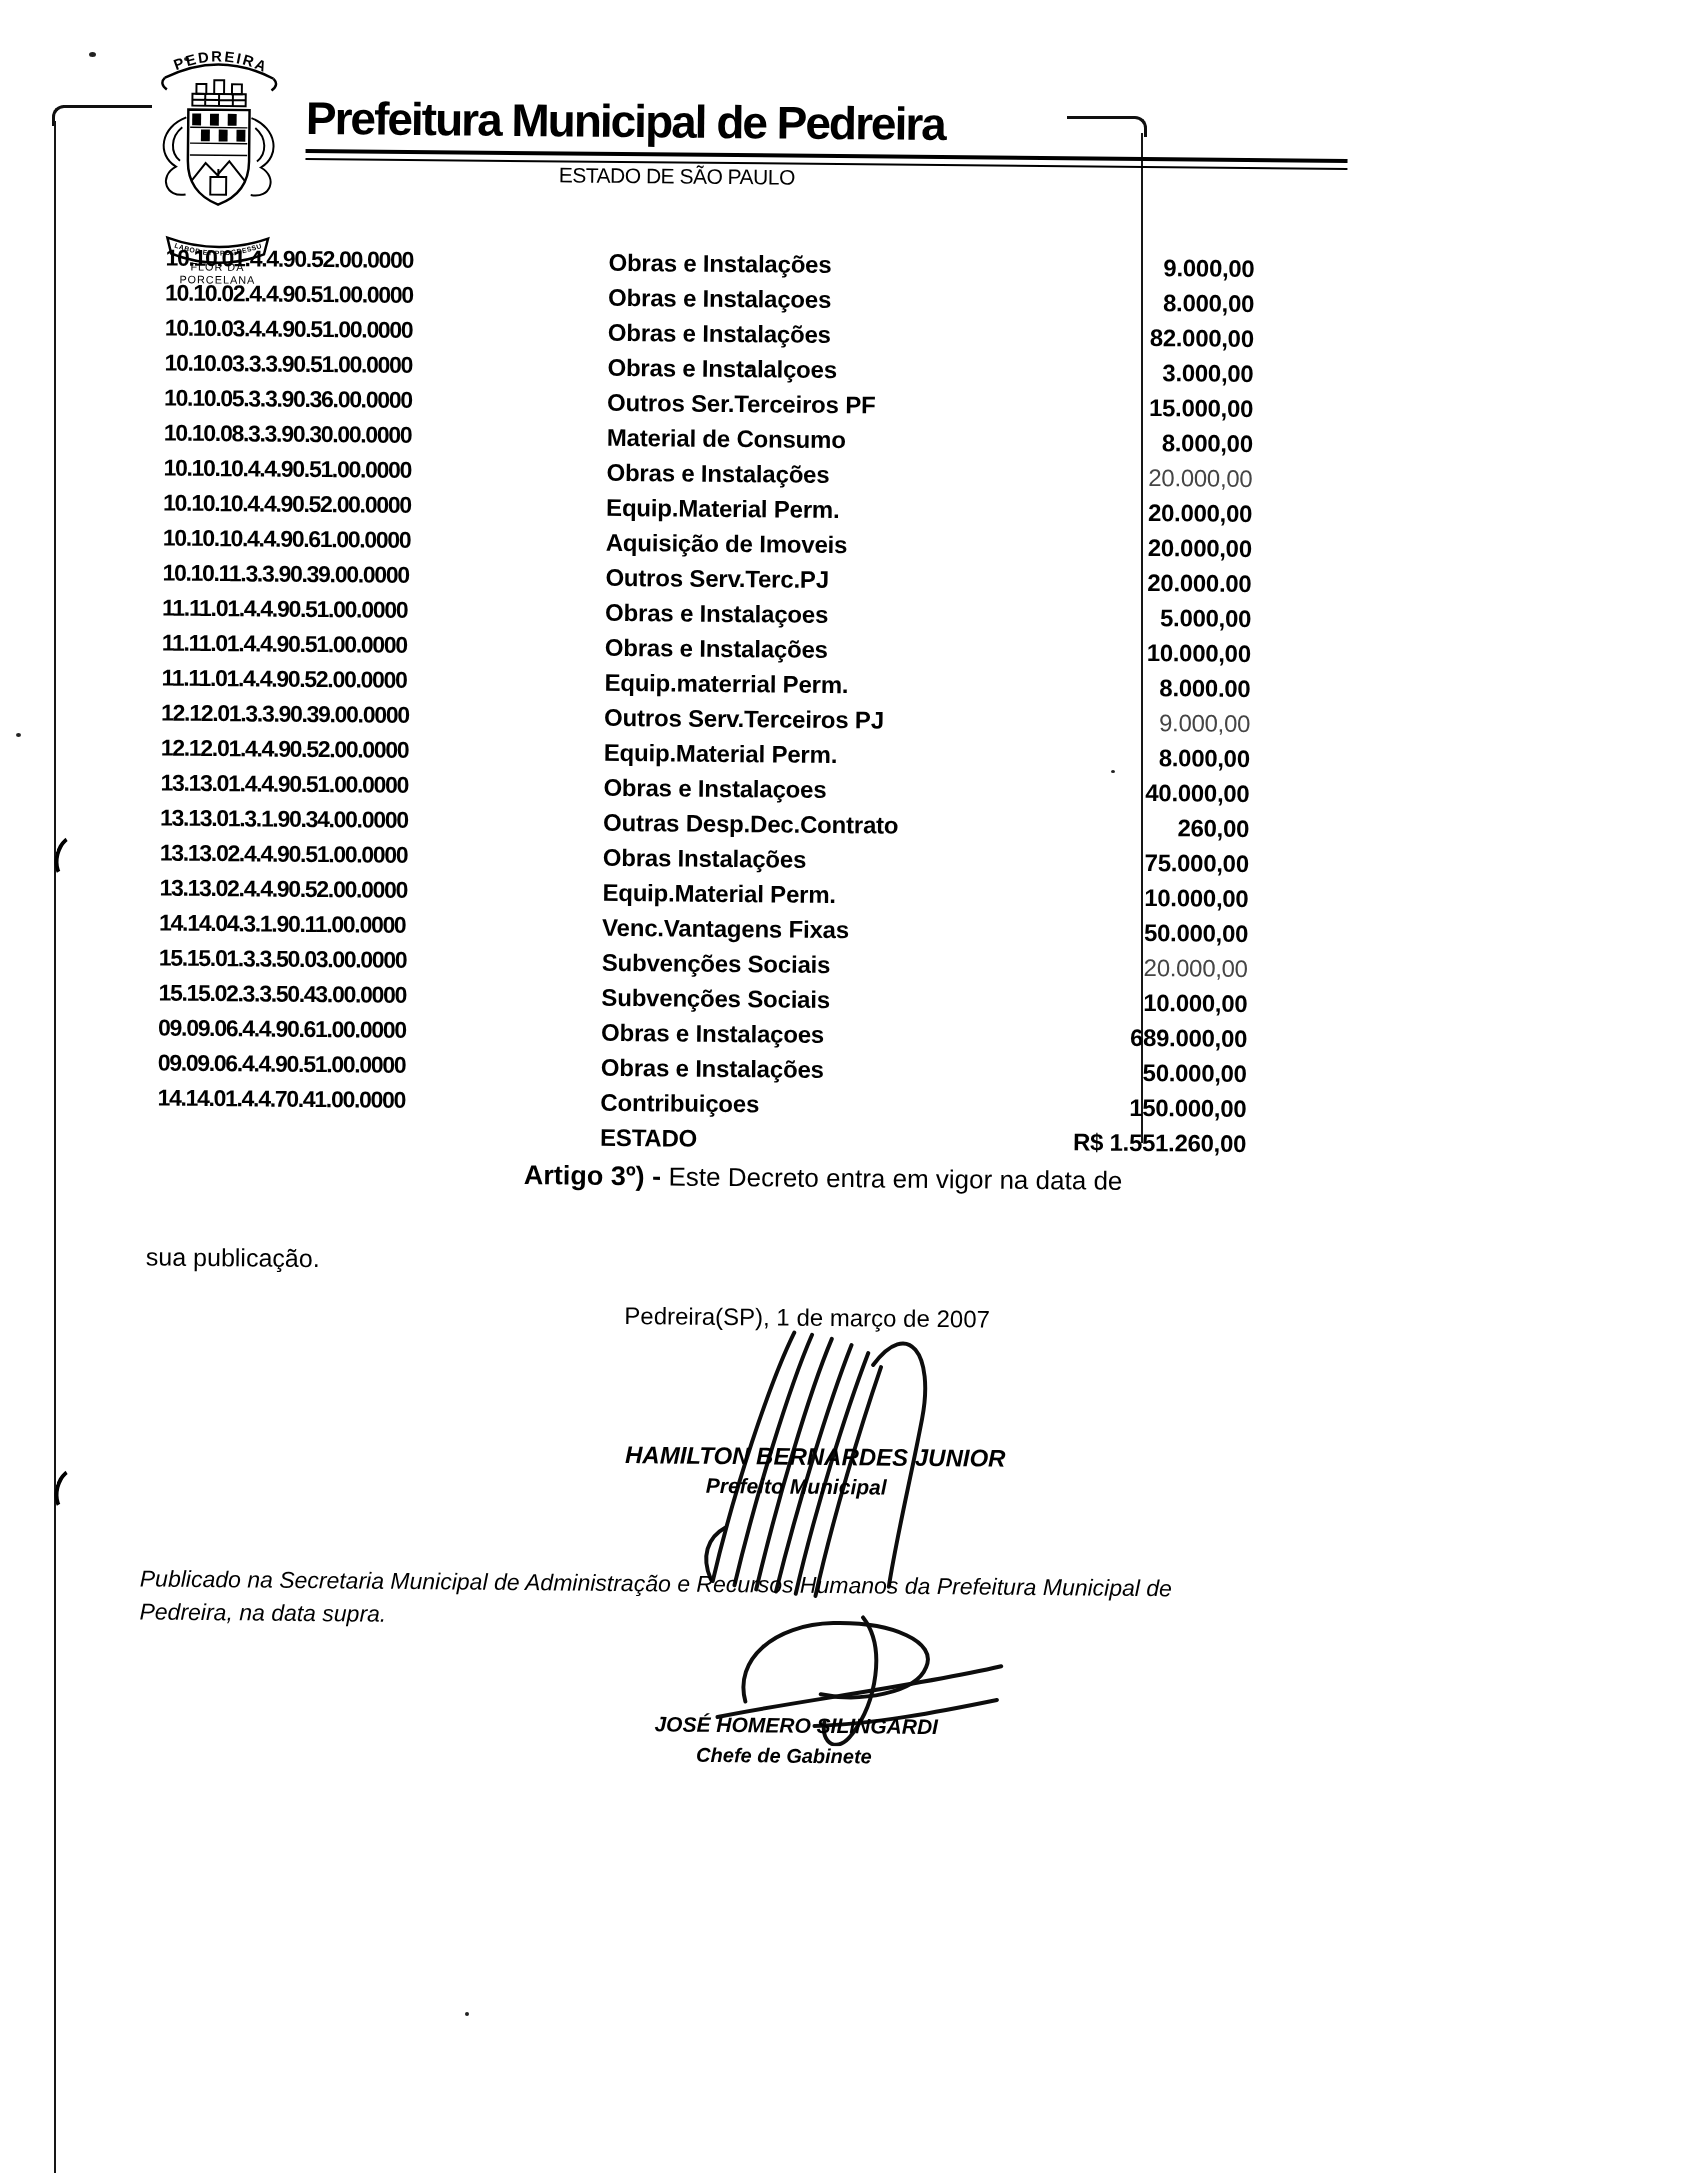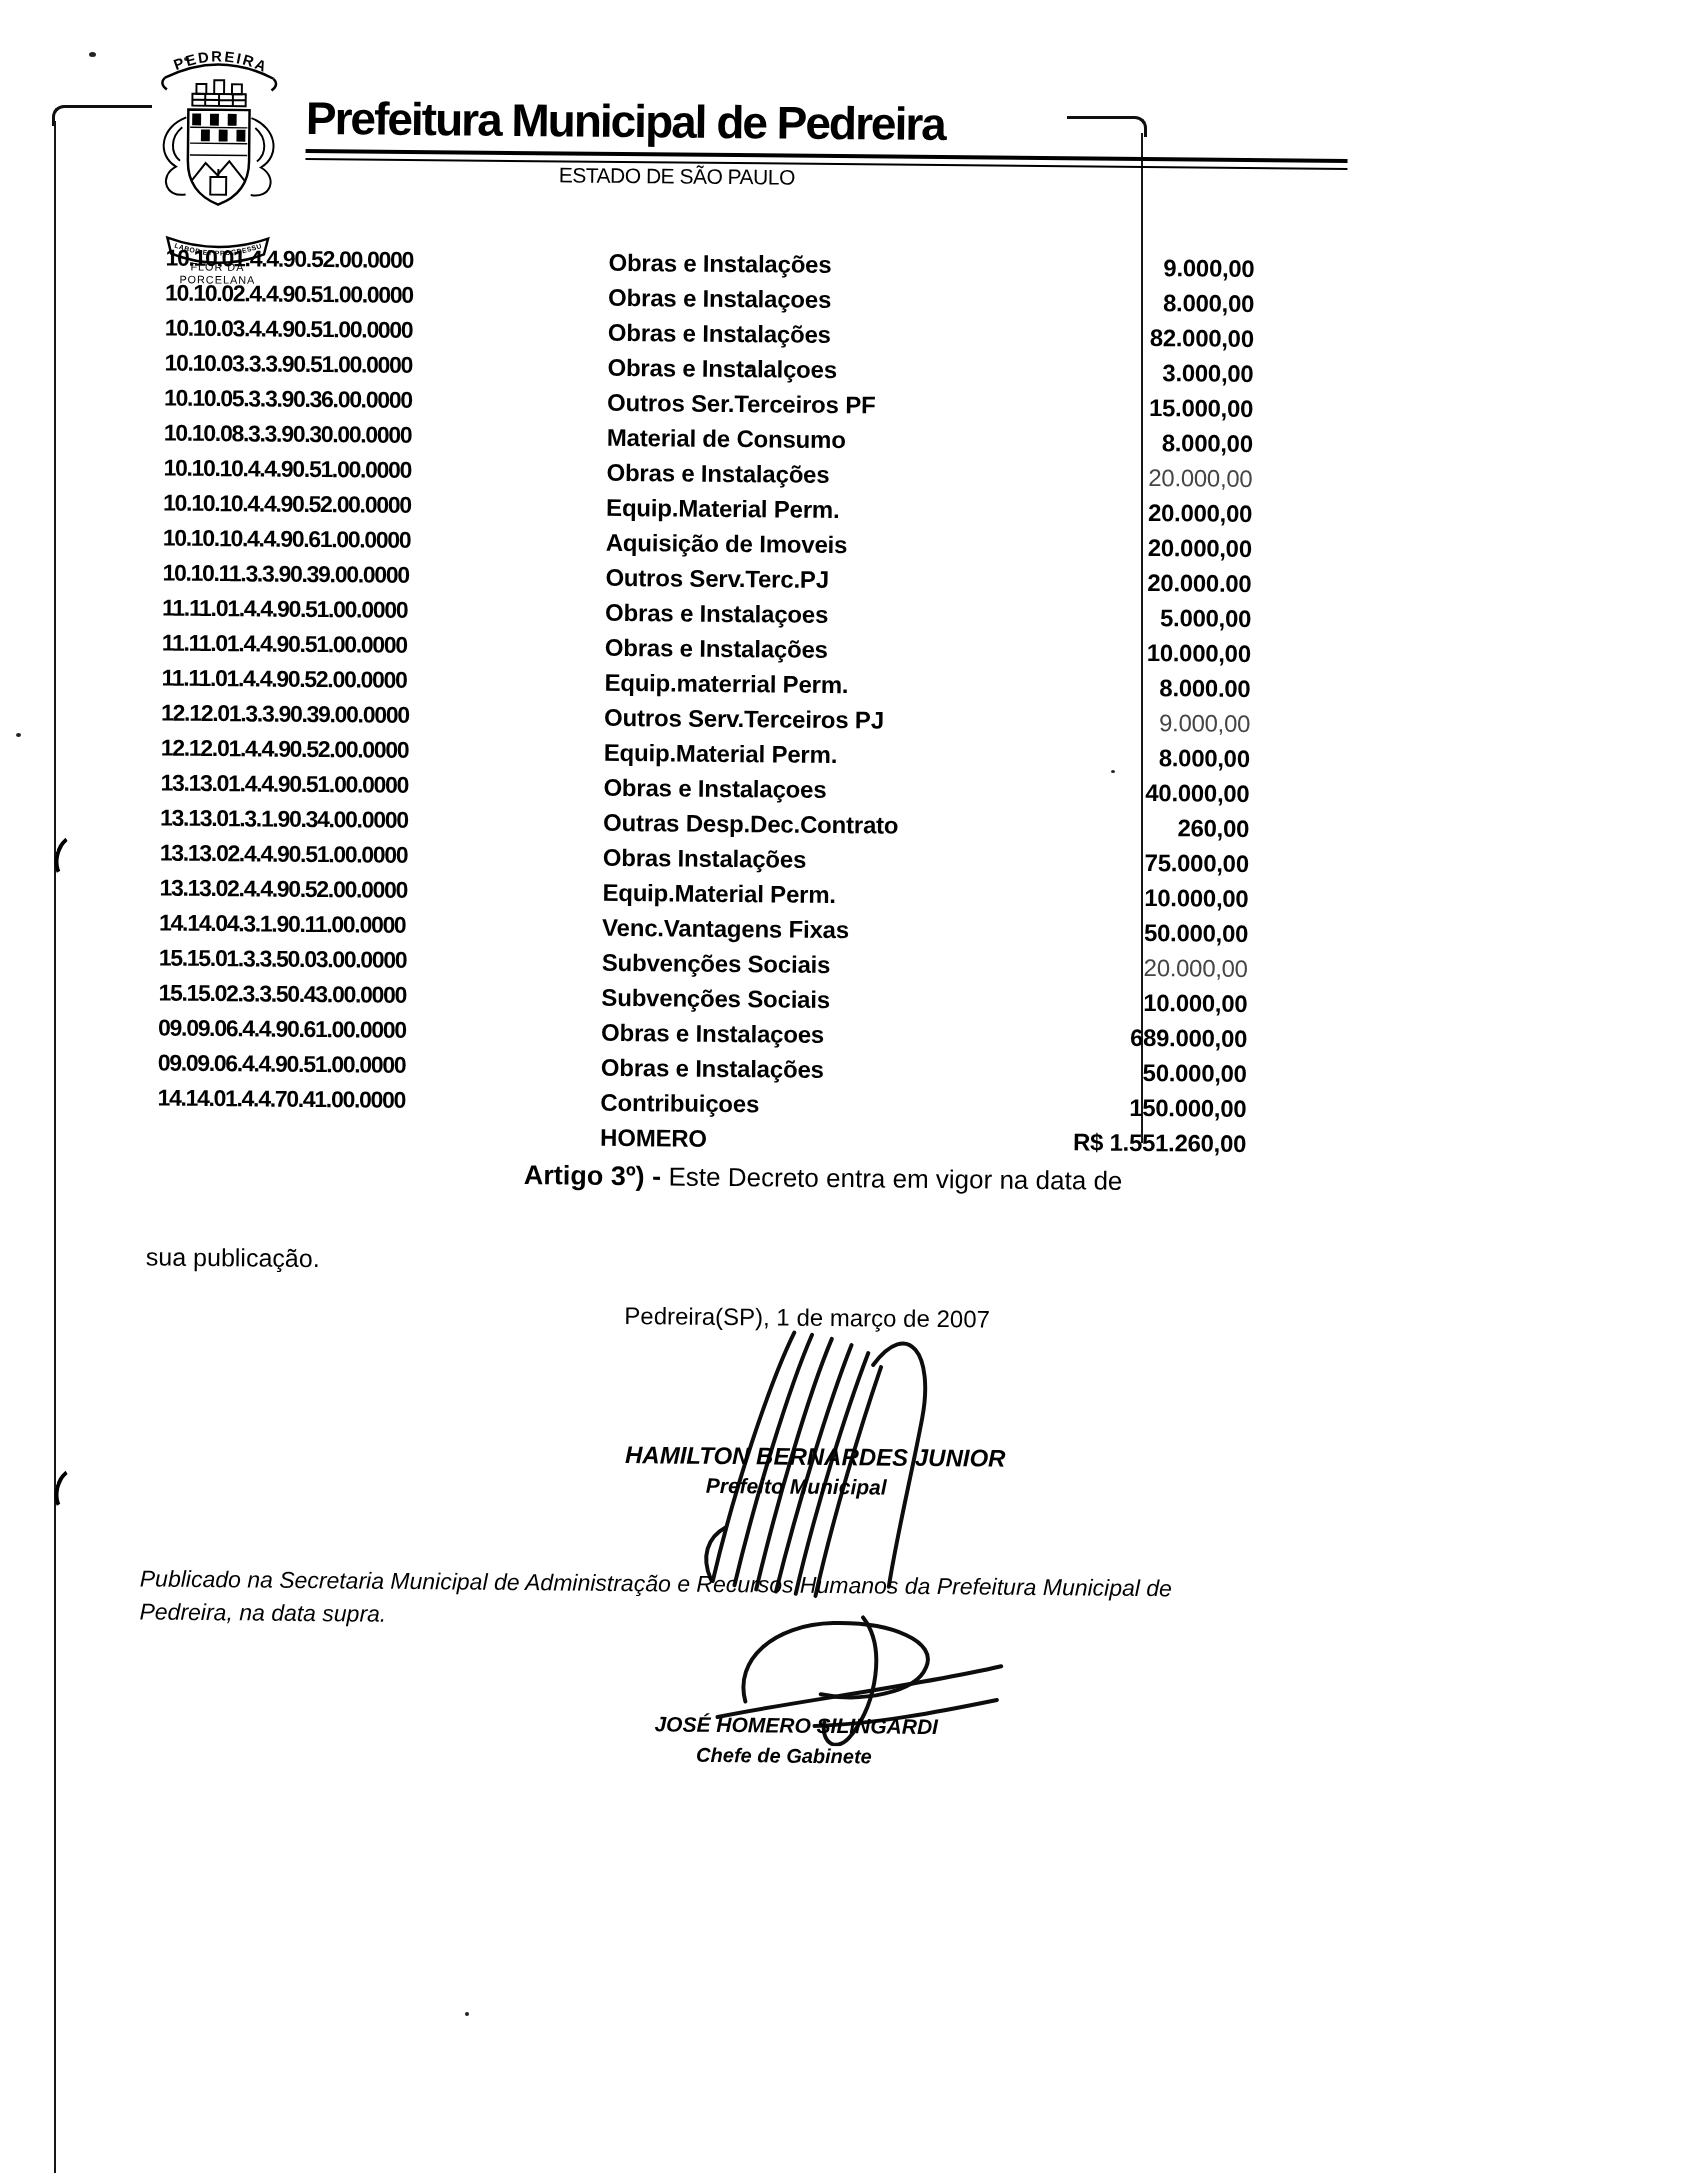--- a/index.html
+++ b/index.html
@@ -268,21 +268,21 @@
       </div>
 
       <div class="trow">
         <span class="code">14.14.01.4.4.70.41.00.0000</span>
         <span class="desc">Contribuiçoes</span>
         <span class="value">150.000,00</span>
       </div>
 
       <div class="trow">
         <span class="code"></span>
-        <span class="desc">HOMERO</span>
+        <span class="desc">ESTADO</span>
         <span class="value">R$ 1.551.260,00</span>
       </div>
     </div>
 
     <div class="abs artigo" style="left:535px;top:1155px;">
       <b>Artigo 3º) - </b><span>Este Decreto entra em vigor na data de</span>
     </div>
     <div class="abs bodytext" style="left:158px;top:1241px;">sua publicação.</div>
 
     <div class="abs dateline" style="left:637px;top:1296px;">Pedreira(SP), 1 de março  de 2007</div>

